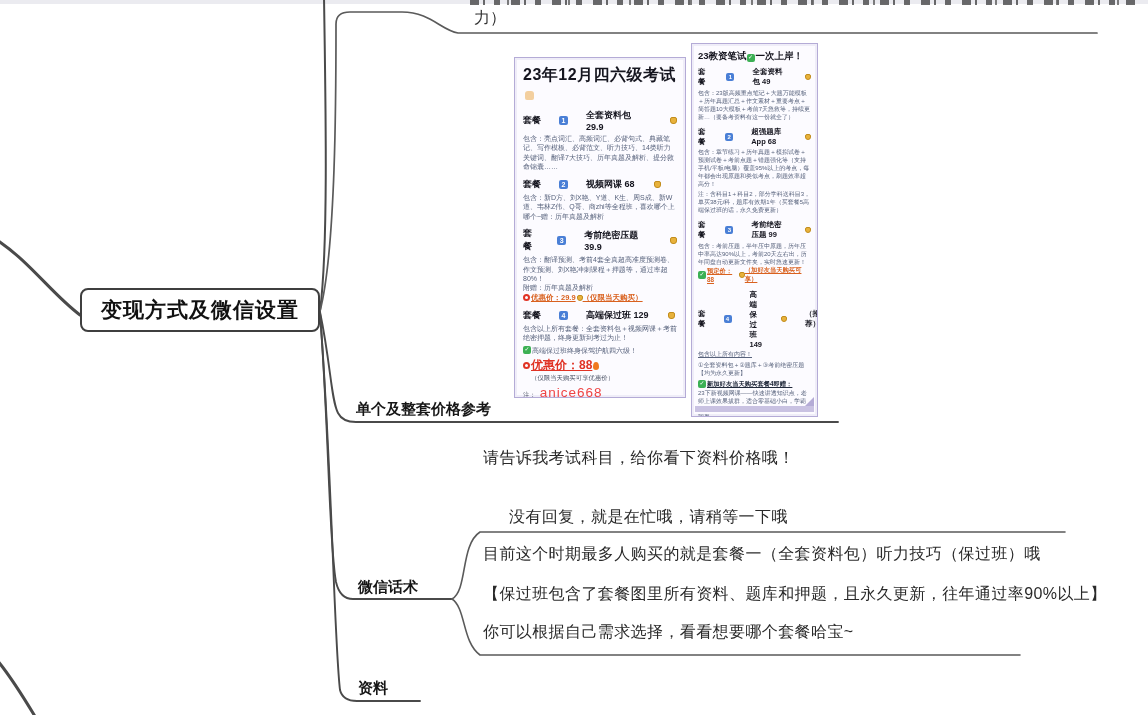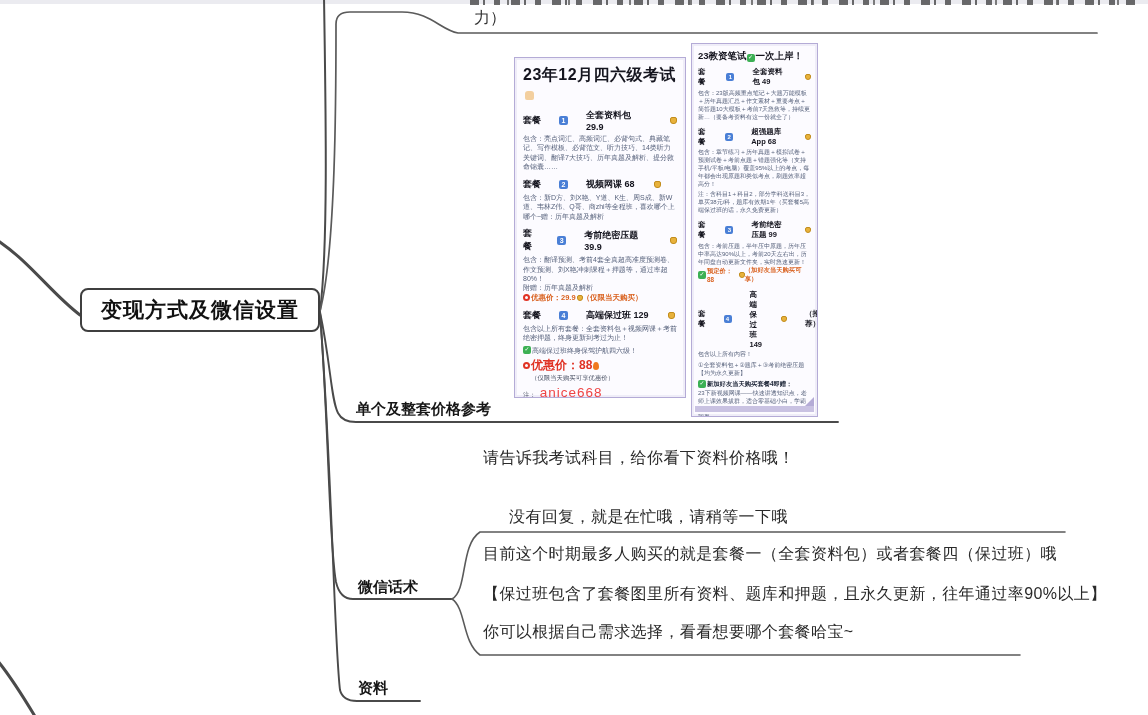--- a/index.html
+++ b/index.html
@@ -37,21 +37,21 @@
 
   .cet-title { font-size:16px; font-weight:bold; color:#15151f; letter-spacing:.5px; margin-bottom:5px; }
   .jz-title  { font-size:9.5px; font-weight:bold; color:#15151f; margin-bottom:4px; }
   .sec { margin-bottom:6px; }
   .sec-h { font-weight:bold; color:#15151f; display:flex; align-items:center; gap:18px; }
   .card-cet .sec-h { font-size:9px; margin-bottom:2px; }
   .card-jz  .sec-h { font-size:7.5px; margin-bottom:1.5px; }
   .body { color:#57627c; }
   .card-cet .body { font-size:7px; line-height:1.35; }
   .card-jz  .body { font-size:6px; line-height:1.34; }
-  .u { }
+  .u { text-decoration:underline; }
   .promo { color:#d9611f; font-weight:bold; }
   .card-cet .promo { font-size:7.5px; }
   .card-jz  .promo { font-size:6.3px; }
   .promo-big { color:#e03325; font-weight:bold; font-size:12px; }
   .small-note { font-size:6.4px; color:#4a5164; }
   .wechat-row { display:flex; align-items:flex-end; gap:4px; margin:2px 0; }
   .wechat-id { color:#ef4444; letter-spacing:1px; }
   .card-cet .wechat-id { font-size:13.5px; }
   .card-jz  .wechat-id { font-size:12px; width:100%; text-align:center; }
   .gift-head { font-size:6.3px; font-weight:bold; color:#20283a; }
@@ -98,21 +98,21 @@
 
   <div class="node root-node">变现方式及微信设置</div>
 
   <div class="label branch-label lbl-price">单个及整套价格参考</div>
   <div class="label branch-label lbl-wechat">微信话术</div>
   <div class="label branch-label lbl-materials">资料</div>
 
   <div class="msg" style="left:483px; top:448px;">请告诉我考试科目，给你看下资料价格哦！</div>
   <div class="msg" style="left:509px; top:507px;">没有回复，就是在忙哦，请稍等一下哦</div>
 
-  <div class="msg" style="left:483px; top:544px;">目前这个时期最多人购买的就是套餐一（全套资料包）或者套餐四（保过班）哦</div>
+  <div class="msg" style="left:483px; top:544px;">目前这个时期最多人购买的就是套餐一（全套资料包）听力技巧（保过班）哦</div>
   <div class="msg" style="left:483px; top:584px;">【保过班包含了套餐图里所有资料、题库和押题，且永久更新，往年通过率90%以上】</div>
   <div class="msg" style="left:483px; top:622px;">你可以根据自己需求选择，看看想要哪个套餐哈宝~</div>
 
   <div class="card card-cet">
     <div class="cet-title">
       <span>23年12月四六级考试</span><span class="ic ic-hand"></span>
     </div>
 
     <div class="sec">
       <div class="sec-h">

